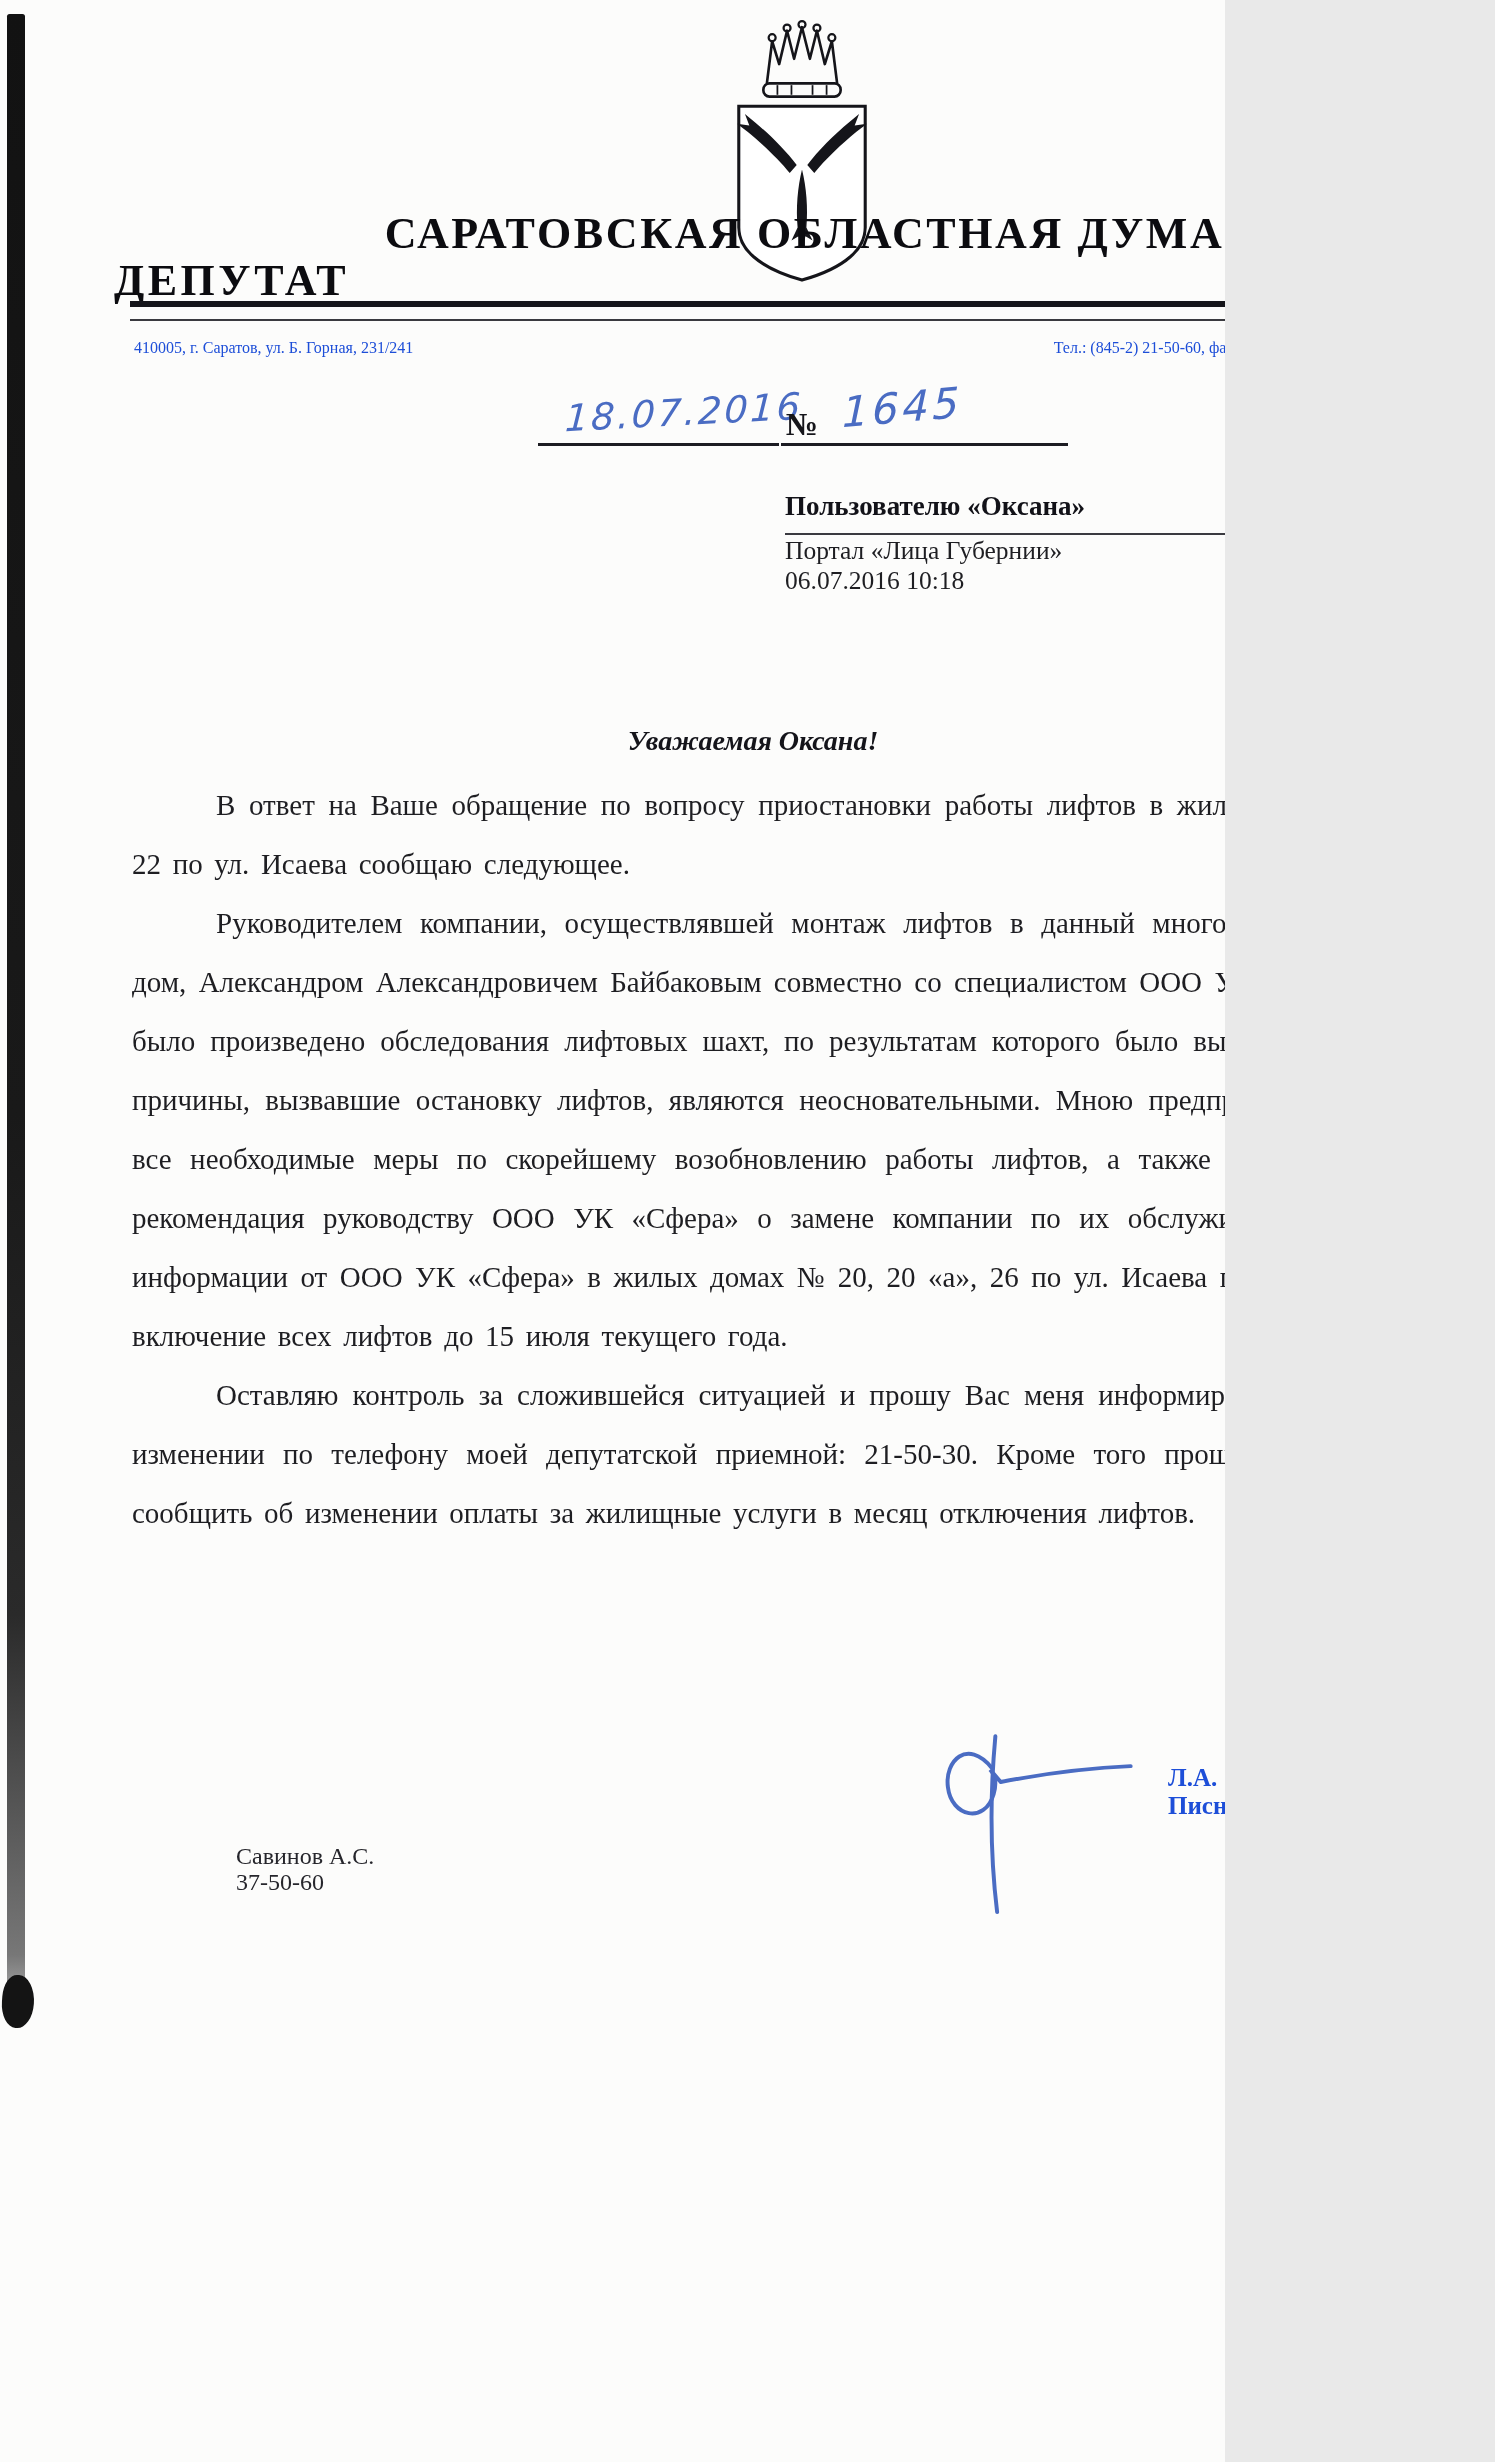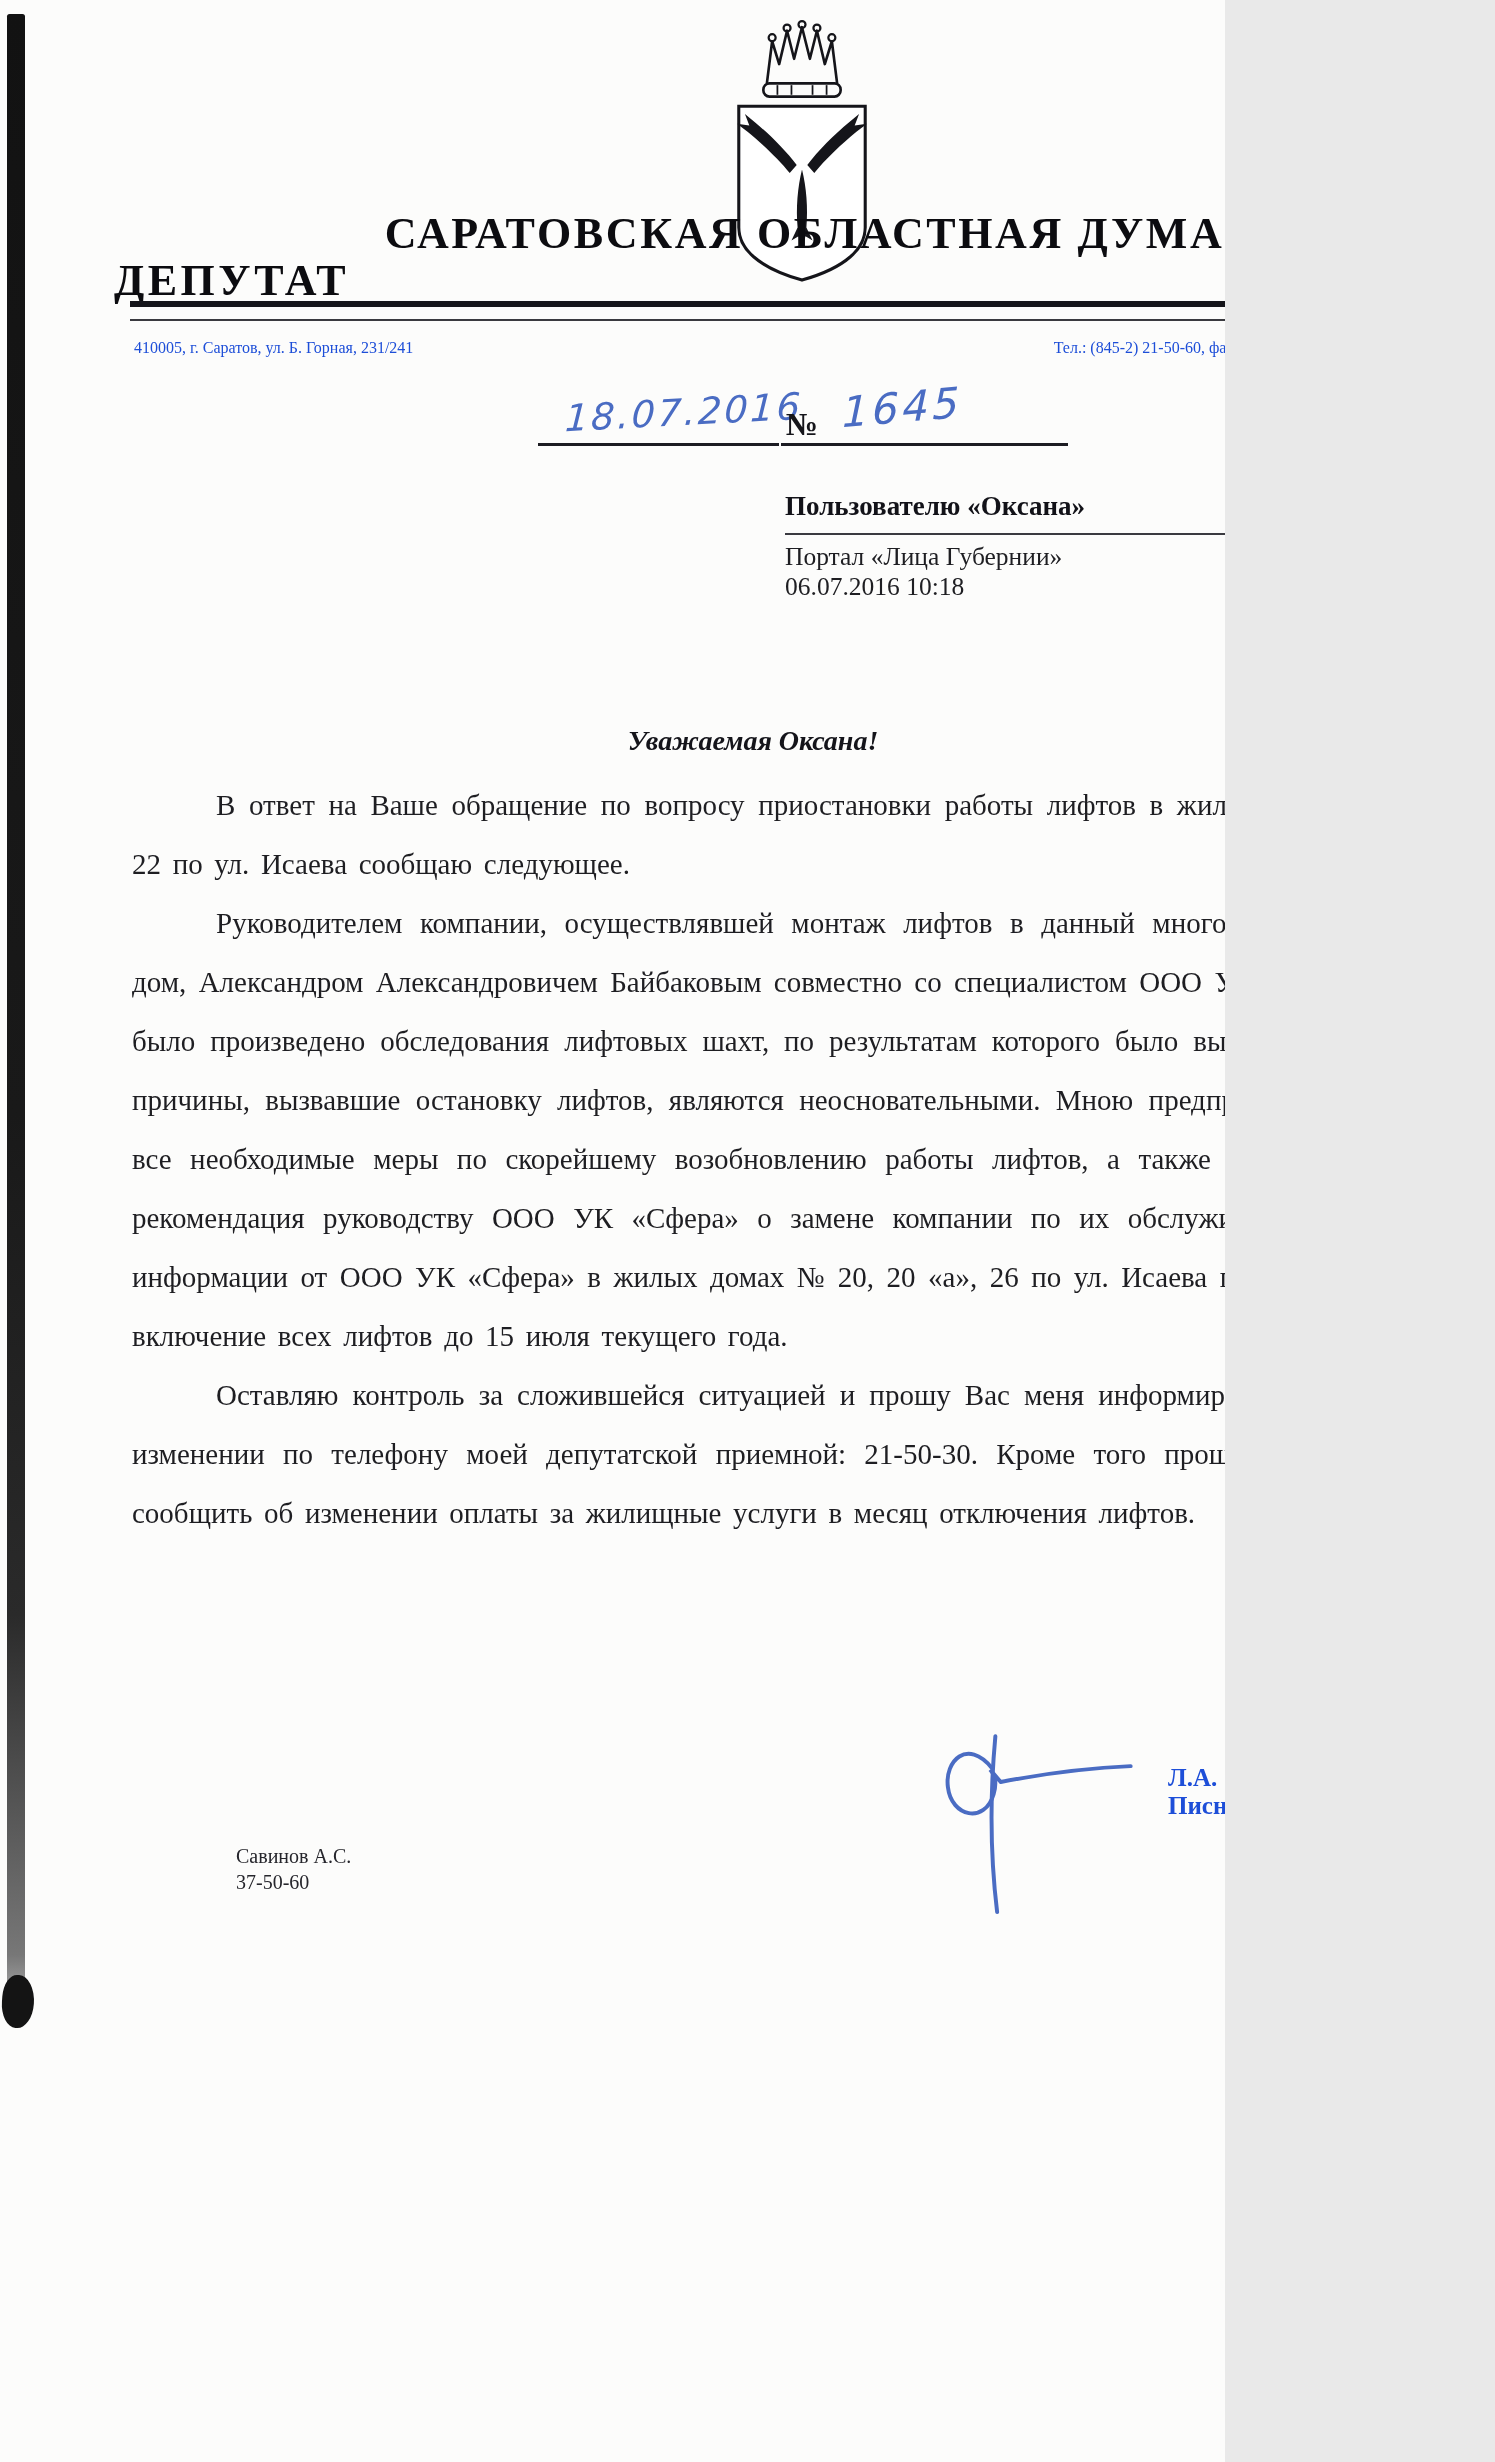--- a/index.html
+++ b/index.html
@@ -48,37 +48,37 @@
   }
   .ref-date{position:absolute;left:565px;top:391px;font-size:37px;letter-spacing:2.6px;transform:rotate(-3deg) skewX(-6deg);}
   .ref-line1{position:absolute;left:538px;top:443px;width:241px;height:2.6px;background:#1c1c22;}
   .ref-no{position:absolute;left:786px;top:406px;font-size:32px;font-weight:bold;color:#15151a;}
   .ref-line2{position:absolute;left:781px;top:443px;width:287px;height:2.6px;background:#1c1c22;}
   .ref-num{position:absolute;left:842px;top:383px;font-size:42px;letter-spacing:3.5px;transform:rotate(-5deg) skewX(-6deg);}
   
   .recipient{position:absolute;left:785px;top:491px;width:582px;}
   .recipient .r1{font-size:27px;font-weight:bold;color:#121218;}
   .recipient .div{margin-top:11.4px;height:1.8px;background:#3a3a40;}
-  .recipient .r2{margin-top:7px;font-size:25.5px;}
+  .recipient .r2{margin-top:1px;font-size:25.5px;}
   .recipient .r3{font-size:25.5px;}
   
   .salutation{
     position:absolute;left:132px;top:725px;width:1242px;
     text-align:center;font-size:28px;font-weight:bold;font-style:italic;color:#14141a;
   }
   .body{
     position:absolute;left:132px;top:776px;width:1242px;
     font-size:29px;line-height:59px;text-align:justify;word-spacing:4.4px;
   }
   .body p{margin:0;text-indent:84px;}
   
   .sig-svg{position:absolute;left:939px;top:1731px;width:241px;height:188px;}
   .sig-name{position:absolute;left:1168px;top:1764px;font-size:25px;font-weight:bold;color:#1d4ed8;}
   
-  .footer{position:absolute;left:236px;top:1843px;font-size:20px;line-height:26px;color:#26262c;}
+  .footer{position:absolute;left:236px;top:1843px;font-size:24px;line-height:26px;color:#26262c;}
 </style>
 </head>
 <body>
 
 <div class="page">
 
   <div class="scan-bar"></div>
   <div class="scan-blob"></div>
 
   <div class="emblem">

